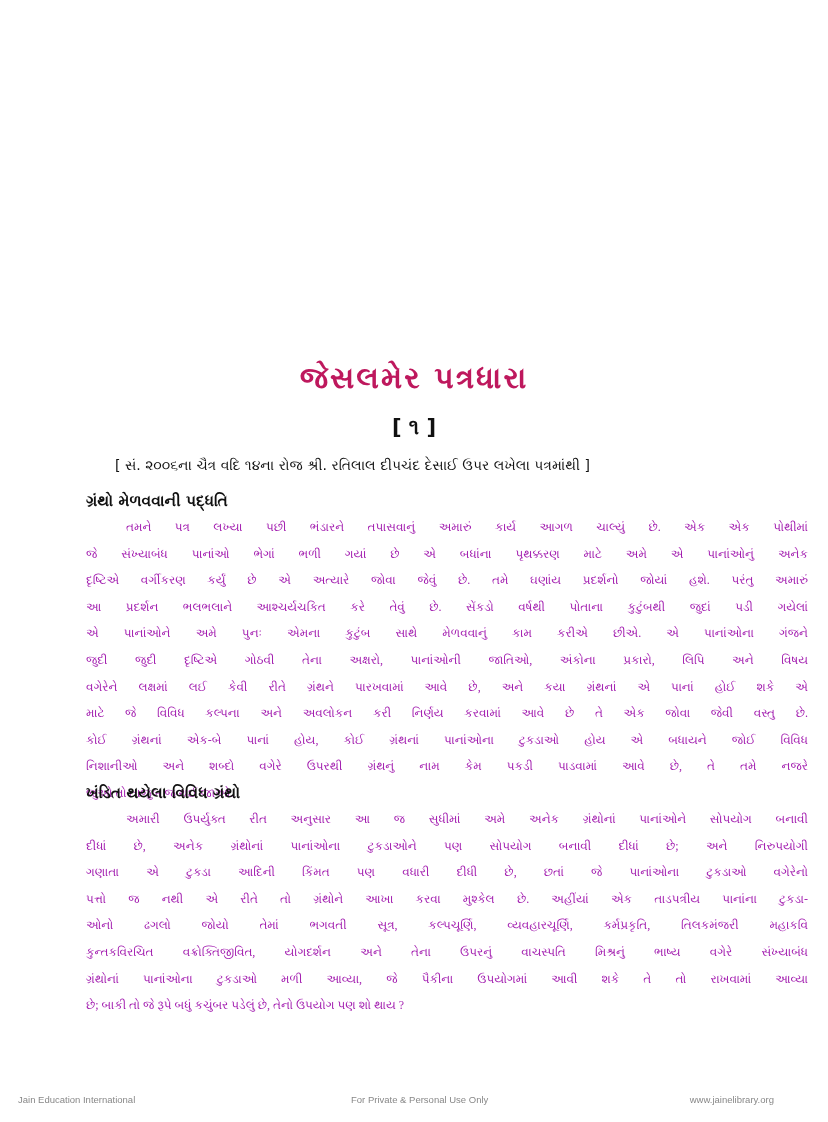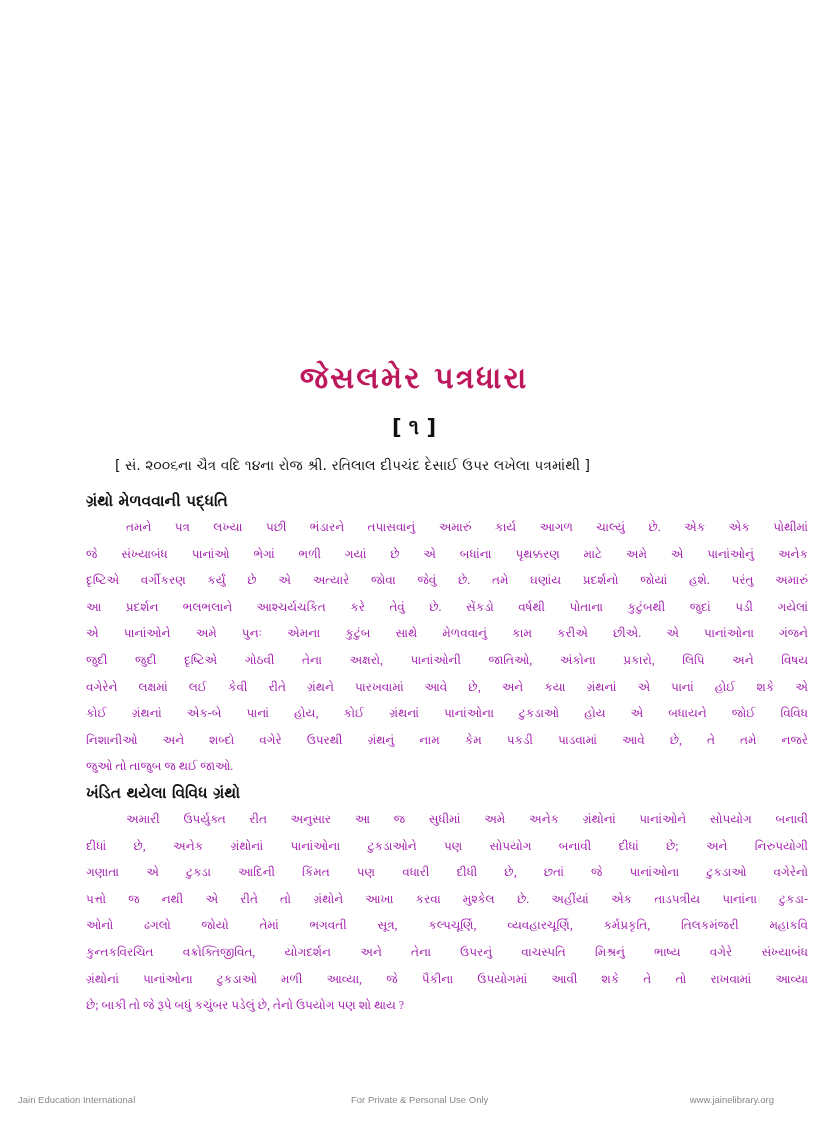--- a/index.html
+++ b/index.html
@@ -66,20 +66,21 @@
   <div class="section" id="sec1">
     <h2 class="section-heading">ગ્રંથો મેળવવાની પદ્ધતિ</h2>
     <p class="para">
       <span class="line first">તમને પત્ર લખ્યા પછી ભંડારને તપાસવાનું અમારું કાર્ય આગળ ચાલ્યું છે. એક એક પોથીમાં</span>
       <span class="line">જે સંખ્યાબંધ પાનાંઓ ભેગાં ભળી ગયાં છે એ બધાંના પૃથક્કરણ માટે અમે એ પાનાંઓનું અનેક</span>
       <span class="line">દૃષ્ટિએ વર્ગીકરણ કર્યું છે એ અત્યારે જોવા જેવું છે. તમે ઘણાંય પ્રદર્શનો જોયાં હશે. પરંતુ અમારું</span>
       <span class="line">આ પ્રદર્શન ભલભલાને આશ્ચર્યચકિત કરે તેવું છે. સેંકડો વર્ષથી પોતાના કુટુંબથી જુદાં પડી ગયેલાં</span>
       <span class="line">એ પાનાંઓને અમે પુનઃ એમના કુટુંબ સાથે મેળવવાનું કામ કરીએ છીએ. એ પાનાંઓના ગંજને</span>
       <span class="line">જુદી જુદી દૃષ્ટિએ ગોઠવી તેના અક્ષરો, પાનાંઓની જાતિઓ, અંકોના પ્રકારો, લિપિ અને વિષય</span>
       <span class="line">વગેરેને લક્ષમાં લઈ કેવી રીતે ગ્રંથને પારખવામાં આવે છે, અને કયા ગ્રંથનાં એ પાનાં હોઈ શકે એ</span>
+      <span class="line">માટે જે વિવિધ કલ્પના અને અવલોકન કરી નિર્ણય કરવામાં આવે છે તે એક જોવા જેવી વસ્તુ છે.</span>
       <span class="line">કોઈ ગ્રંથનાં એક-બે પાનાં હોય, કોઈ ગ્રંથનાં પાનાંઓના ટુકડાઓ હોય એ બધાયને જોઈ વિવિધ</span>
       <span class="line">નિશાનીઓ અને શબ્દો વગેરે ઉપરથી ગ્રંથનું નામ કેમ પકડી પાડવામાં આવે છે, તે તમે નજરે</span>
       <span class="line last">જુઓ તો તાજુબ જ થઈ જાઓ.</span>
     </p>
   </div>
 
   <div class="section" id="sec2">
     <h2 class="section-heading">ખંડિત થયેલા વિવિધ ગ્રંથો</h2>
     <p class="para">
       <span class="line first">અમારી ઉપર્યુક્ત રીત અનુસાર આ જ સુધીમાં અમે અનેક ગ્રંથોનાં પાનાંઓને સોપયોગ બનાવી</span>

